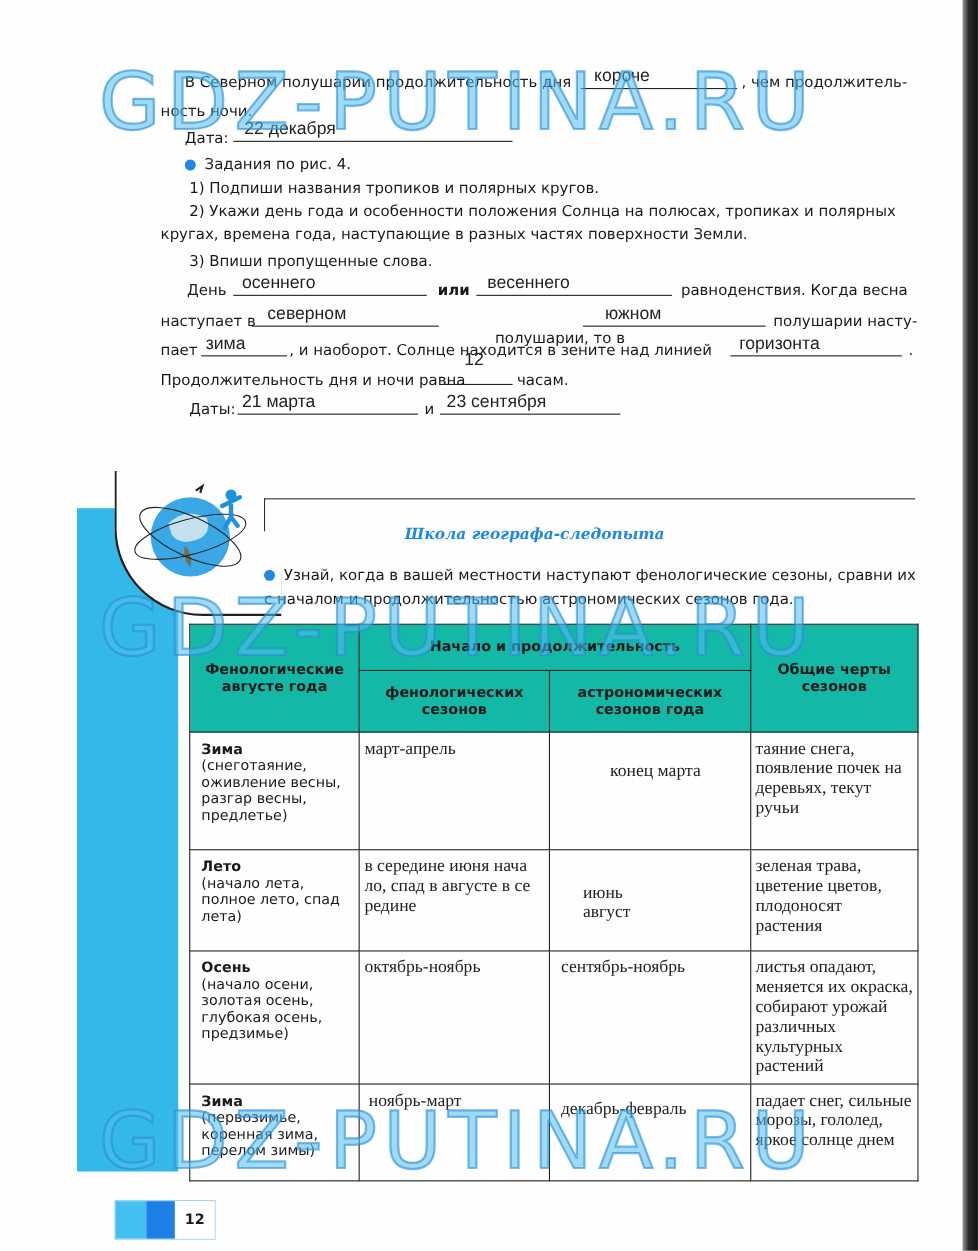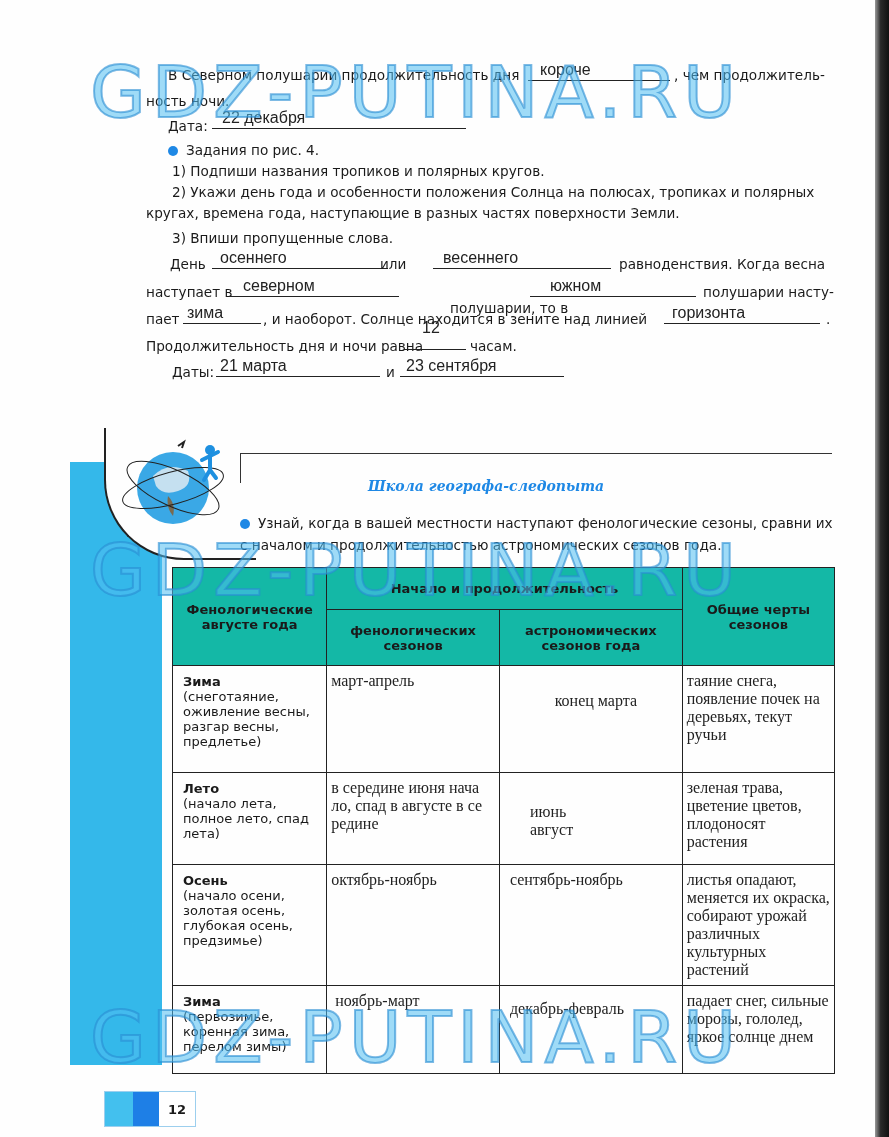--- a/index.html
+++ b/index.html
@@ -50,21 +50,21 @@
 <div class="txt" style="left:168px;top:142px;"><span class="bullet"></span><span>Задания по рис. 4.</span></div>
 <div class="txt" style="left:172px;top:163px;">1)  Подпиши названия тропиков и полярных кругов.</div>
 <div class="txt" style="left:172px;top:184px;">2)  Укажи день года и особенности положения Солнца на полюсах, тропиках и полярных</div>
 <div class="txt" style="left:146px;top:205px;">кругах, времена года, наступающие в разных частях поверхности Земли.</div>
 <div class="txt" style="left:172px;top:230px;">3)  Впиши пропущенные слова.</div>
 
 <div class="txt" style="left:170px;top:256px;">День</div>
 <div class="blank" style="left:212px;top:250px;width:176px;">
     <span class="hw" style="left:8px;">осеннего</span>
   </div>
-<div class="txt" style="left:380px;top:256px;">или</div>
+<div class="txt" style="left:398px;top:256px;font-weight:bold;">или</div>
 <div class="blank" style="left:433px;top:250px;width:178px;">
     <span class="hw" style="left:10px;">весеннего</span>
   </div>
 <div class="txt" style="left:619px;top:256px;">равноденствия.  Когда  весна</div>
 
 <div class="txt" style="left:146px;top:284px;">наступает в</div>
 <div class="blank" style="left:229px;top:278px;width:170px;">
     <span class="hw" style="left:14px;">северном</span>
   </div>
 <div class="txt" style="left:406px;top:300px;margin-left:44px;">полушарии, то в</div>

